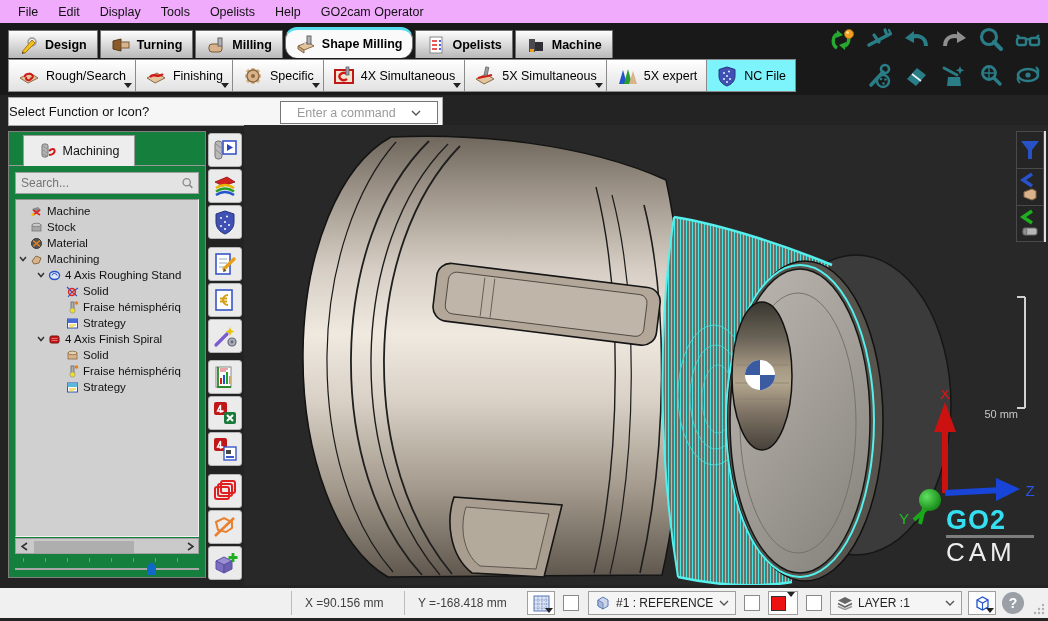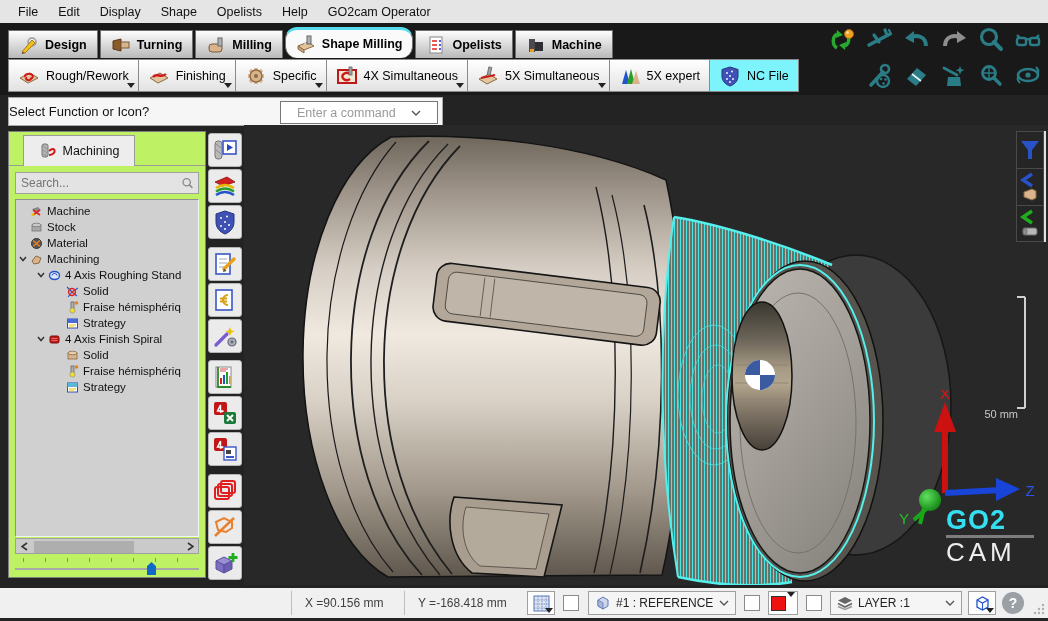--- a/index.html
+++ b/index.html
@@ -1,21 +1,21 @@
 <!DOCTYPE html>
 <html><head>
 <meta charset="utf-8">
 <style>
   * { margin:0; padding:0; box-sizing:border-box; }
   html,body { width:1048px; height:621px; overflow:hidden; }
   body { font-family:"Liberation Sans", sans-serif; background:#222; }
   #app { position:relative; width:1048px; height:621px; background:#232323; overflow:hidden; }
 
   
-  .menubar { position:absolute; left:0; top:0; width:1048px; height:23px; background:#e5e5e5;
+  .menubar { position:absolute; left:0; top:0; width:1048px; height:23px; background:#f0abfc;
              display:flex; align-items:center; padding-left:8px; }
   .menubar .mi { font-size:12.5px; color:#111; padding:0 10px; height:100%; display:flex; align-items:center; cursor:default; }
 
   
   .ribbon { position:absolute; left:0; top:23px; width:1048px; height:72px; background:#191919; }
   .tabs-row { position:absolute; left:8px; top:5px; display:flex; align-items:flex-end; height:30px; }
   .rtab { height:28px; display:flex; align-items:center; gap:6px; padding:0 10px;
           background:linear-gradient(#fdfdfd,#b9b9b9); border:1px solid #6e6e6e; border-bottom:none;
           font-size:12.5px; font-weight:bold; color:#000; margin-right:2px; cursor:pointer; }
   .rtab.active { background:#fafafa; border-top:3px solid #56dcec; height:31px;border-radius:12px; }
@@ -34,21 +34,21 @@
   
   .command-bar { position:absolute; left:8px; top:97px; width:435px; height:29px; background:#f6f6f6;
                  border:1px solid #a8a8a8; display:flex; align-items:center; }
   .command-bar .prompt { font-size:13px; color:#111; }
   .cmd-combo { position:absolute; right:4px; top:3px; width:158px; height:23px; background:#fff;
                border:1px solid #767676; display:flex; align-items:center; padding:0 16px; cursor:pointer; }
   .cmd-combo .ph { font-size:12.5px; color:#9a9a9a; flex:1; }
 
   
   .left-panel { position:absolute; left:8px; top:131px; width:198px; height:447px;
-                background:#bef264; border:1px solid #7f7f7f; }
+                background:#15803d; border:1px solid #7f7f7f; }
   .panel-tab { position:absolute; left:14px; top:3px; width:112px; height:31px; background:#ededed;
                border:1px solid #9a9a9a; border-bottom:none; display:flex; align-items:center;
                justify-content:center; gap:6px; font-size:12.5px; color:#111; cursor:pointer; z-index:2; }
   .panel-sep { position:absolute; left:0; top:33px; width:100%; border-top:1px solid #9a9a9a; }
   .search-box { position:absolute; left:6px; top:40px; width:184px; height:22px; background:#e3e3e3;
                 border:1px solid #a0a0a0; display:flex; align-items:center; }
   .search-box input { flex:1; border:none; background:transparent; font-family:Liberation Sans, sans-serif;
                       font-size:12px; color:#444; padding:0 5px; outline:none; }
   .tree { position:absolute; left:6px; top:67px; width:184px; height:338px; background:#d0d0d0;
           border-top:1px solid #909090; border-left:1px solid #909090;
@@ -102,21 +102,21 @@
 </style>
 </head>
 <body>
 
 <div id="app">
 
   <div class="menubar">
     <span class="mi">File</span>
     <span class="mi">Edit</span>
     <span class="mi">Display</span>
-    <span class="mi">Shape</span>
+    <span class="mi">Tools</span>
     <span class="mi">Opelists</span>
     <span class="mi">Help</span>
     <span class="mi">GO2cam Operator</span>
   </div>
 
   <div class="ribbon">
     <div class="tabs-row">
       <div class="rtab">
         <svg width="20" height="20" viewBox="0 0 20 20">
             <circle cx="13" cy="7" r="4" fill="none" stroke="#9a9a9a" stroke-width="1.5"></circle>
@@ -167,21 +167,21 @@
         <span>Machine</span>
       </div>
     </div>
 
     <div class="subtabs-row">
       <div class="stab">
         <svg width="22" height="22" viewBox="0 0 22 22">
             <polygon points="2,13 12,8 20,13 10,18" fill="#e2c49e" stroke="#8a6a42" stroke-width="1"></polygon>
             <path d="M7,12 a4,2.5 0 1 1 6,1.5 a2.5,1.5 0 1 1 -4,-1" fill="none" stroke="#d01818" stroke-width="2"></path>
           </svg>
-        <span>Rough/Rework</span>
+        <span>Rough/Search</span>
         <div class="dd-arrow"></div>
       </div>
       <div class="stab">
         <svg width="22" height="22" viewBox="0 0 22 22">
             <polygon points="2,13 12,8 20,13 10,18" fill="#e2c49e" stroke="#8a6a42" stroke-width="1"></polygon>
             <path d="M5,12 C9,7 13,14 18,9" fill="none" stroke="#d01818" stroke-width="2.4"></path>
           </svg>
         <span>Finishing</span>
         <div class="dd-arrow"></div>
       </div>

